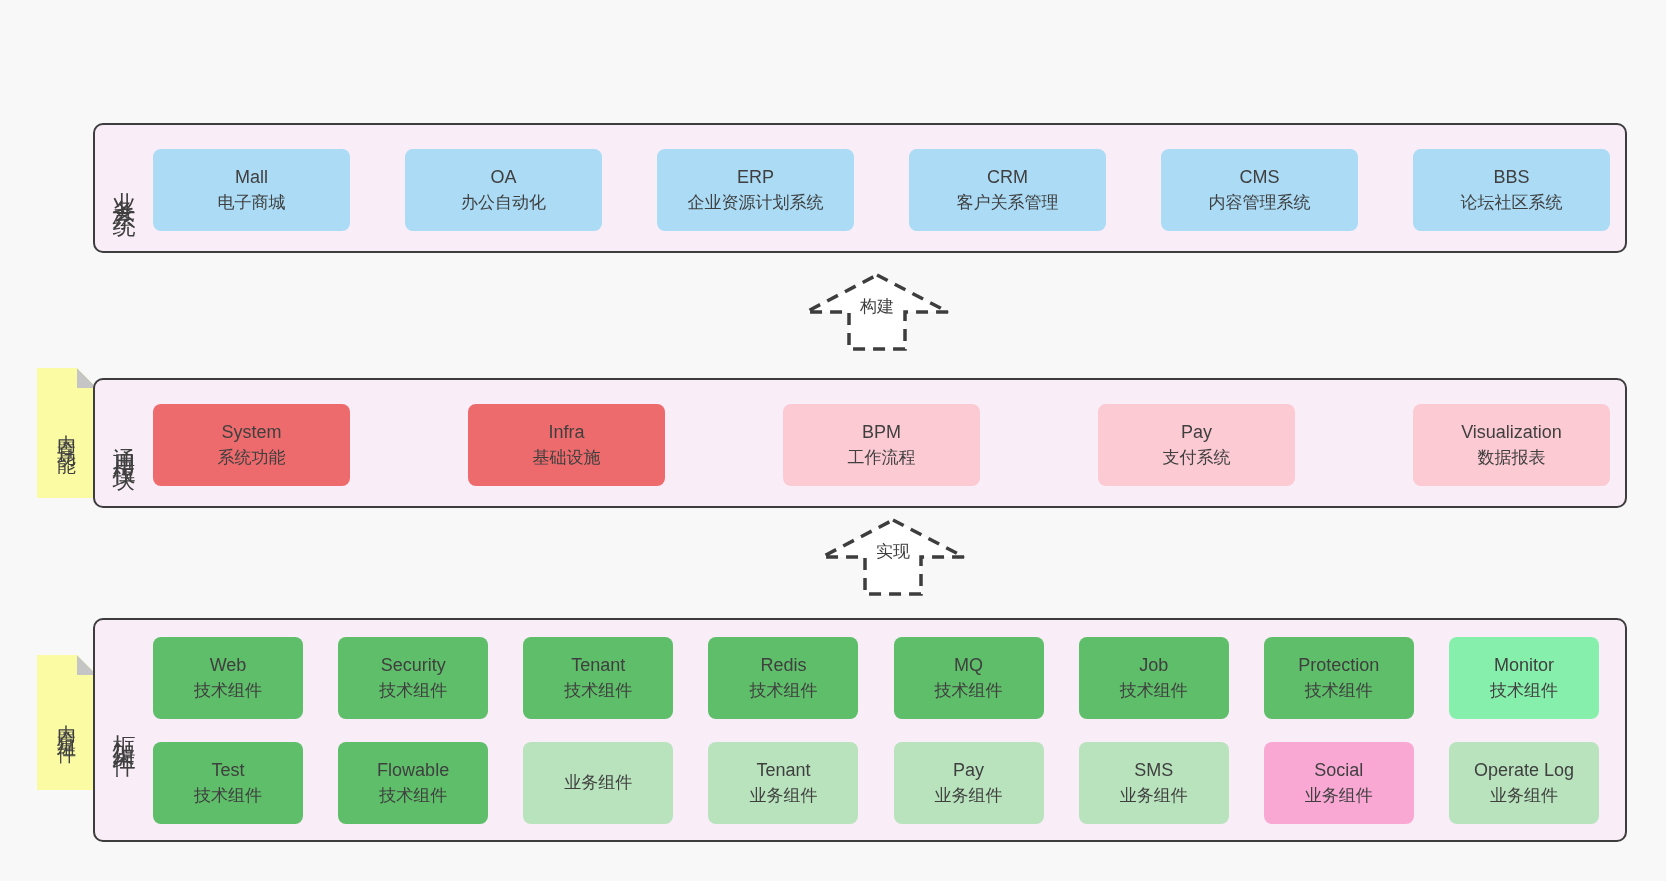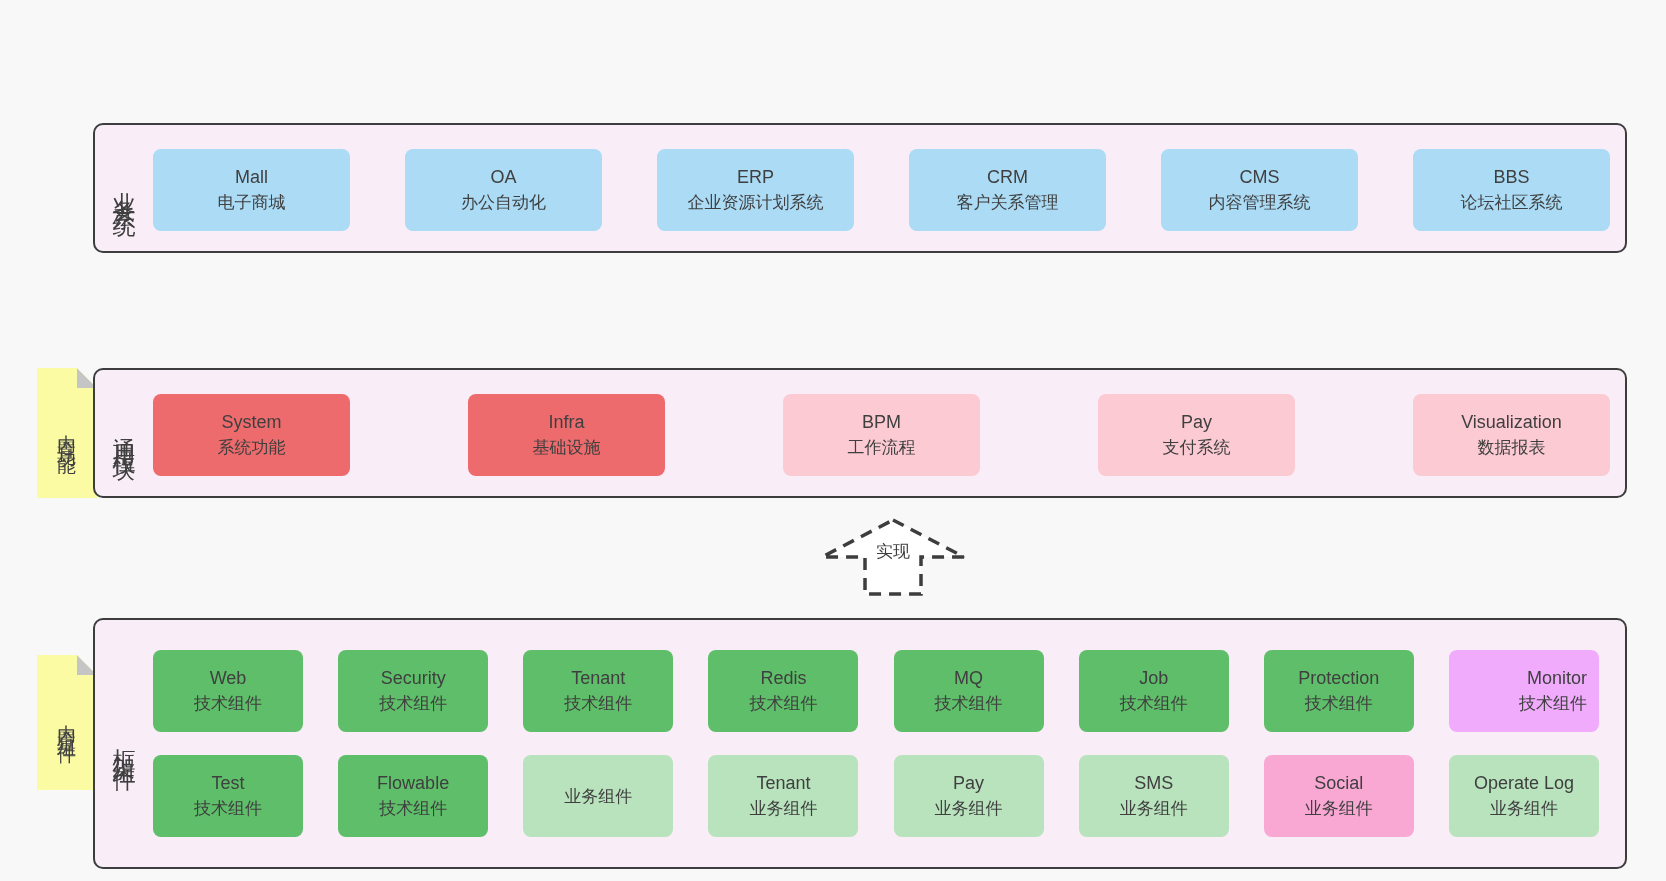--- a/index.html
+++ b/index.html
@@ -10,22 +10,22 @@
     color:var(--text,#3f3f3f);
   }
   
   .layer{
     position:absolute;left:93px;width:1534px;box-sizing:border-box;
     background:var(--layerFill,#f9eef7);
     border:2px solid var(--layerBorder,#3d3d3d);
     border-radius:10px;display:flex;z-index:2;
   }
   .layer-business{top:123px;height:130px;}
-  .layer-modules{top:368px;height:130px;}
-  .layer-framework{top:618px;height:251px;}
+  .layer-modules{top:378px;height:130px;}
+  .layer-framework{top:618px;height:224px;}
   .layer-label{flex:0 0 58px;display:flex;align-items:center;justify-content:center;}
   .layer-label span{
     writing-mode:vertical-rl;text-orientation:upright;
     font-size:23px;letter-spacing:7px;line-height:1;white-space:pre;
   }
   .row{flex:1;display:flex;align-items:center;justify-content:space-between;padding:4px 15px 0 0;}
   .rows{flex:1;display:flex;flex-direction:column;justify-content:center;gap:23px;padding:0 26px 0 0;}
   .rows .row{flex:0 0 auto;padding:0;}
   
   .box{
@@ -101,20 +101,26 @@
           <div class="box-name">CMS</div>
           <div class="box-desc">内容管理系统</div>
         </div>
         <div class="box" style="background: rgb(171, 219, 245);">
           <div class="box-name">BBS</div>
           <div class="box-desc">论坛社区系统</div>
         </div>
       </div>
   </section>
 
+  <div class="arrow arrow-build">
+    <svg viewBox="0 0 150 80" width="150" height="80">
+      <polygon points="75,3 146,40 103,40 103,77 47,77 47,40 4,40" fill="#ffffff" stroke="#3d3d3d" stroke-width="3.5" stroke-dasharray="12 8" stroke-linecap="butt"></polygon>
+    </svg>
+    <span class="arrow-label">构建</span>
+  </div>
 
   <section class="layer layer-modules">
     <div class="layer-label">
       <span>通用模块</span>
     </div>
     <div class="row">
         <div class="box" style="background: rgb(238, 107, 109);">
           <div class="box-name">System</div>
           <div class="box-desc">系统功能</div>
         </div>
@@ -171,21 +177,21 @@
             <div class="box-desc">技术组件</div>
           </div>
           <div class="box" style="background: rgb(94, 190, 105);">
             <div class="box-name">Job</div>
             <div class="box-desc">技术组件</div>
           </div>
           <div class="box" style="background: rgb(94, 190, 105);">
             <div class="box-name">Protection</div>
             <div class="box-desc">技术组件</div>
           </div>
-          <div class="box" style="background: #f0abfc; align-items: flex-end;">
+          <div class="box" style="background: #86efac;">
             <div class="box-name">Monitor</div>
             <div class="box-desc">技术组件</div>
           </div>
         </div>
       <div class="row">
           <div class="box" style="background: rgb(94, 190, 105);">
             <div class="box-name">Test</div>
             <div class="box-desc">技术组件</div>
           </div>
           <div class="box" style="background: rgb(94, 190, 105);">

